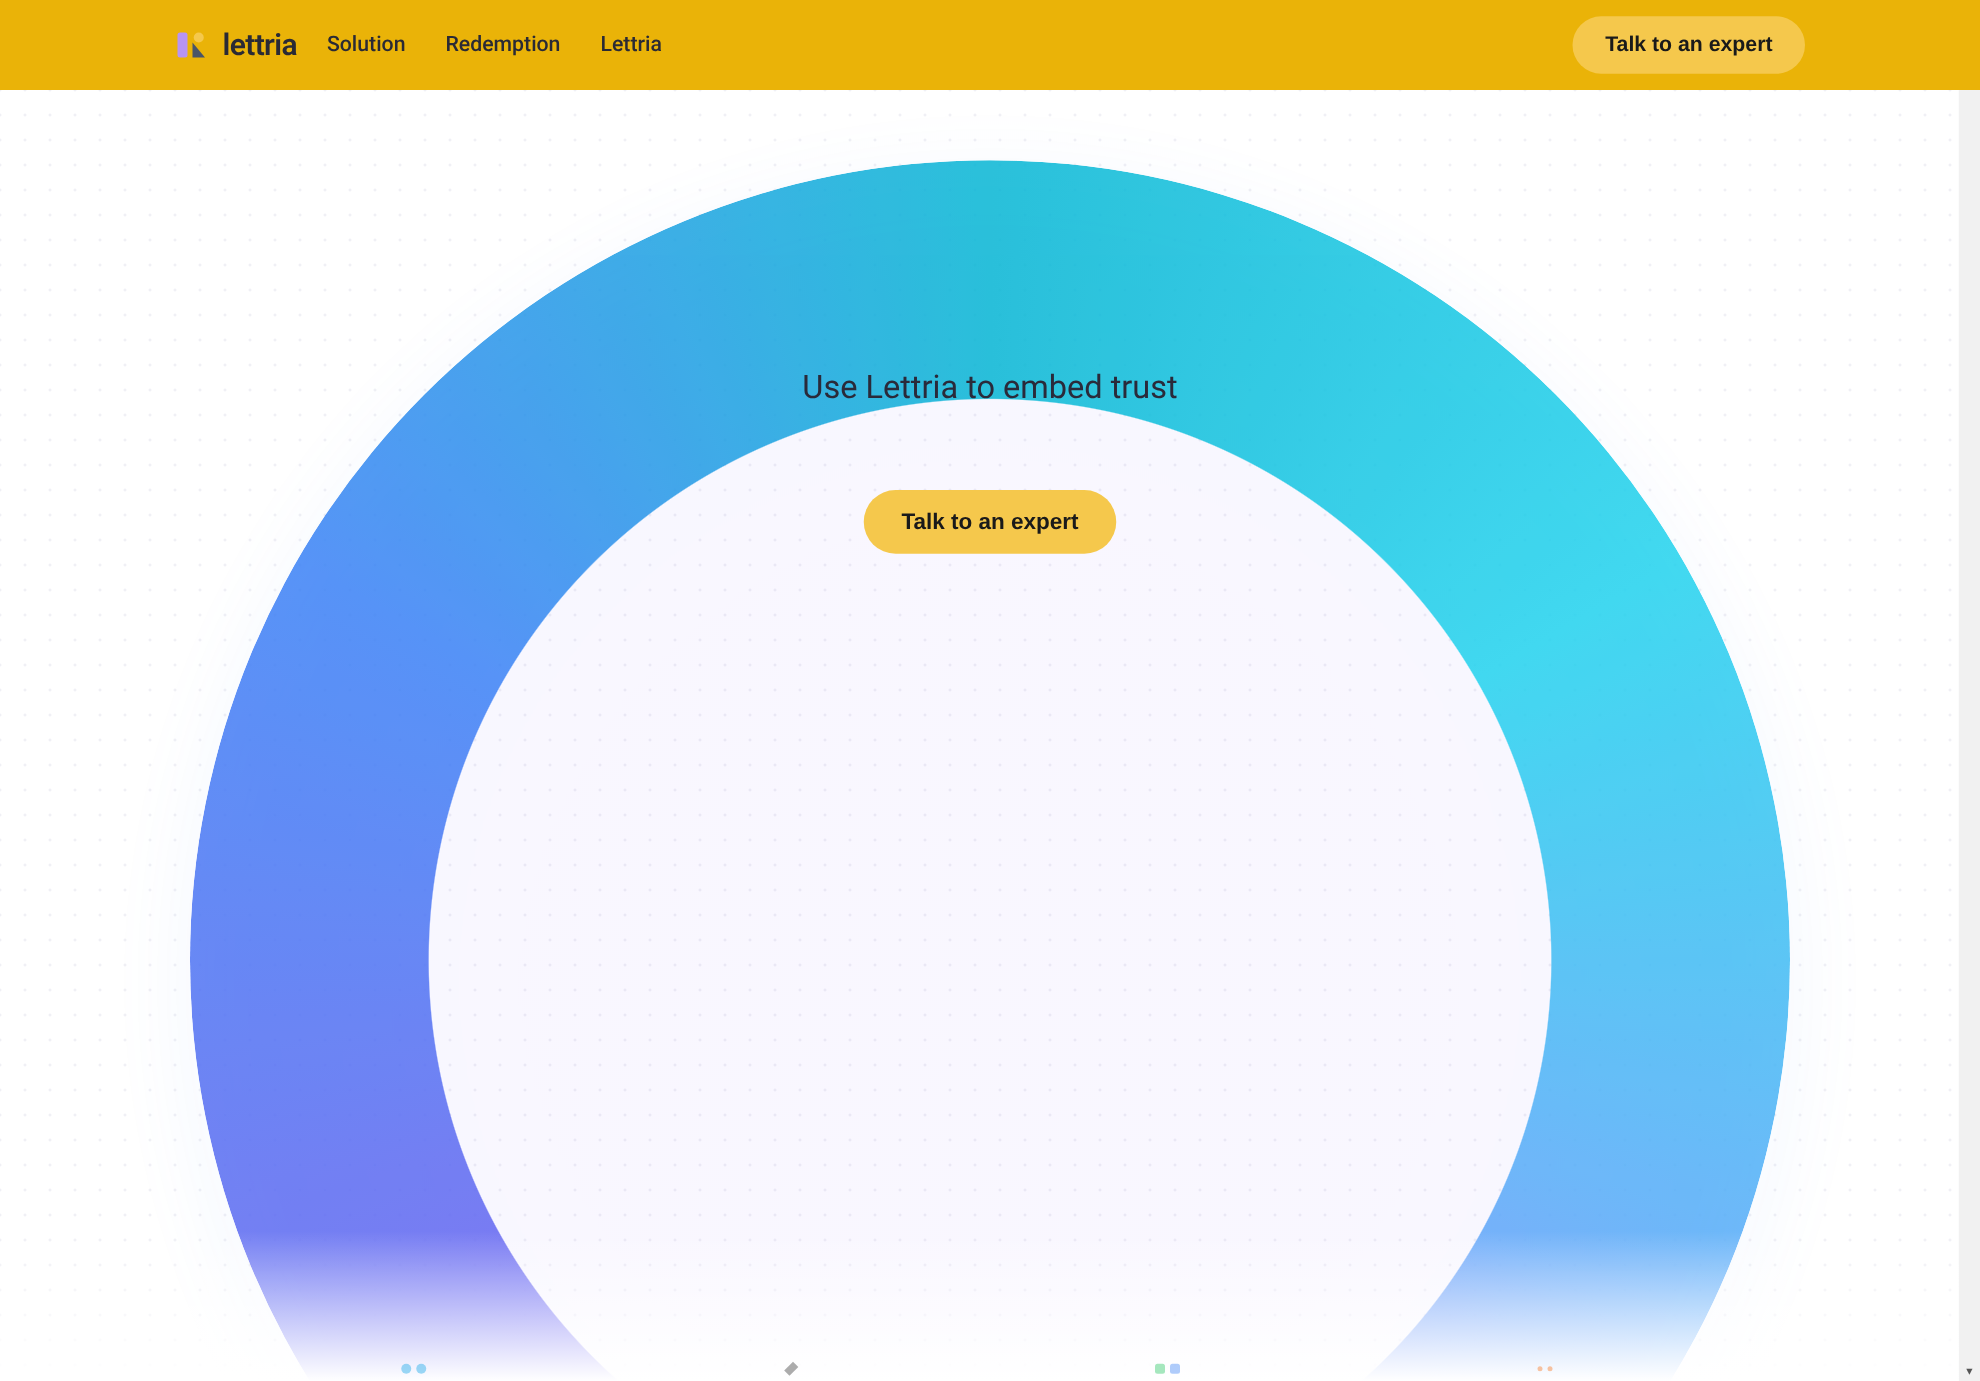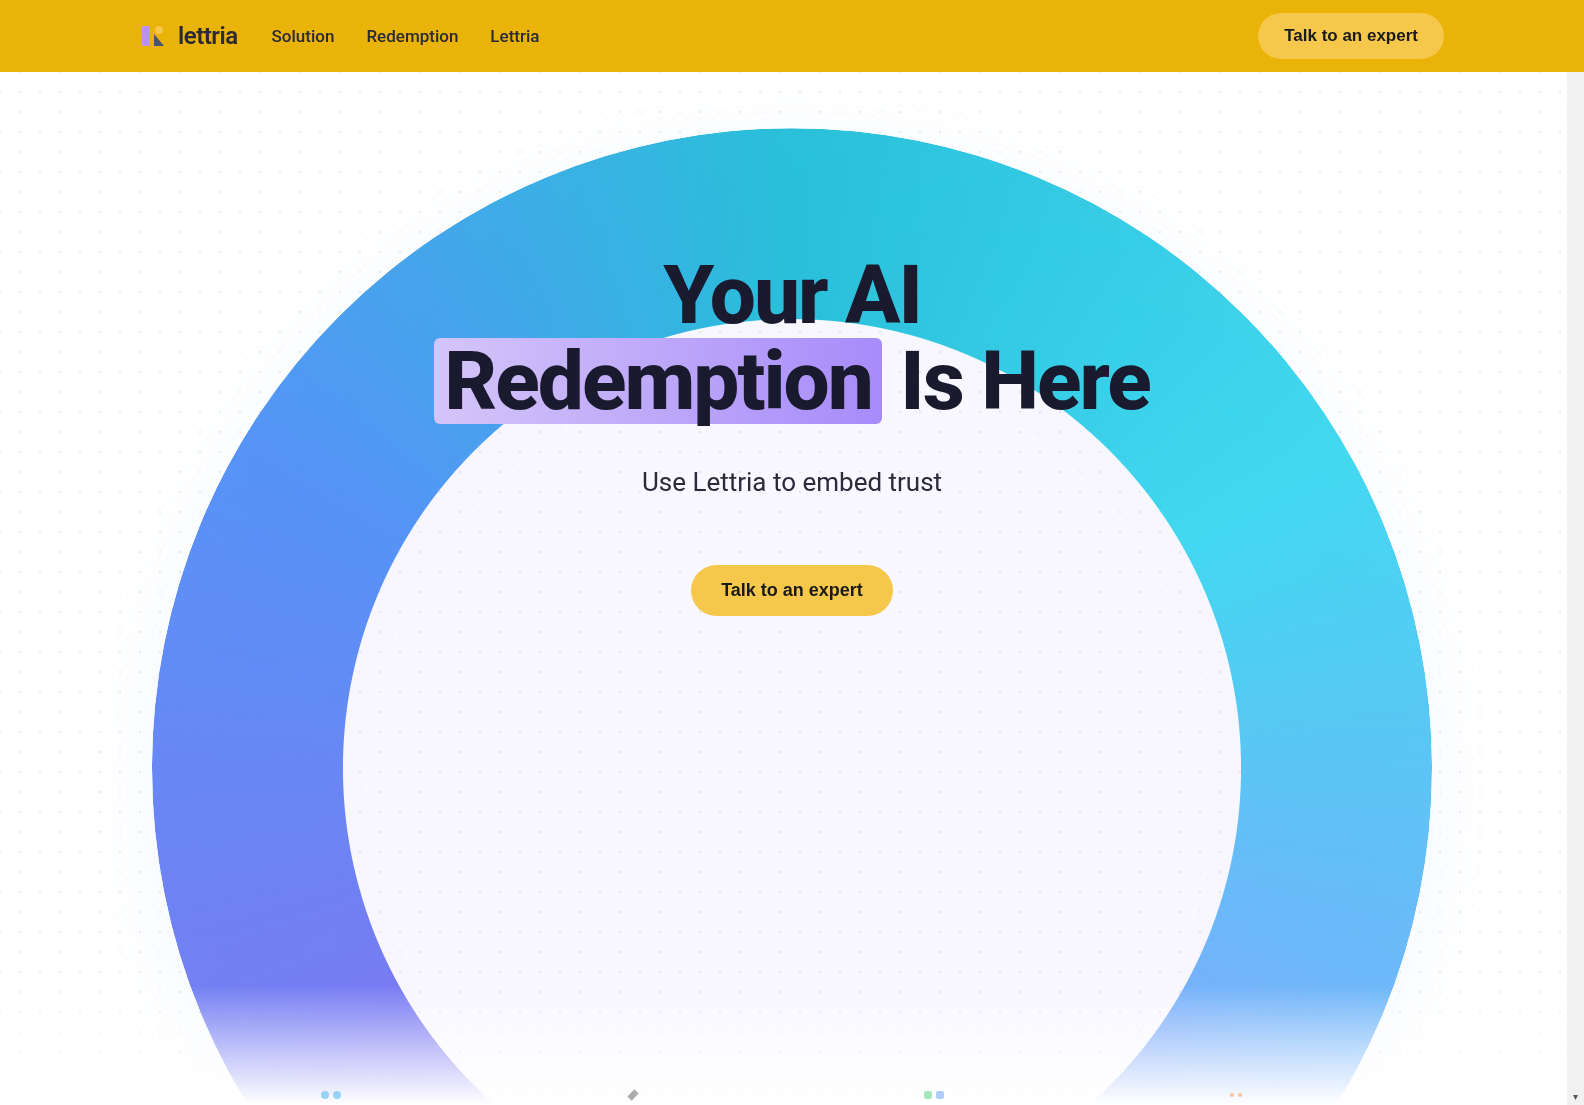--- a/index.html
+++ b/index.html
@@ -70,21 +70,21 @@
     }
     .logo-text {
       font-size: 24px;
       font-weight: 600;
       color: #2a2a35;
       letter-spacing: -0.5px;
     }
     .nav-links {
       display: flex;
       gap: 32px;
-      margin-left: 34px;
+      margin-left: 24px;
     }
     .nav-link {
       font-size: 17px;
       font-weight: 500;
       color: #2a2a35;
       cursor: pointer;
     }
     .nav-cta {
       margin-left: auto;
       background: #f5c84c;
@@ -230,24 +230,20 @@
   </div>
   <button class="nav-cta">Talk to an expert</button>
 </nav>
 
 <section class="hero">
   <div class="dot-grid"></div>
   <div class="circle-glow"></div>
   <div class="circle-ring"></div>
 
   <div class="hero-content">
-    <h1 class="headline">
-      <span>Your AI</span><br>
-      <span class="highlight">Redemption</span><span> Is Here</span>
-    </h1>
     <p class="subheadline">
       <span>Use Lettria to embed trust</span><br>
     </p>
     <button class="hero-cta">Talk to an expert</button>
   </div>
 
   <div class="fade-bottom"></div>
 
   <div class="partners">
     <div class="partner">

